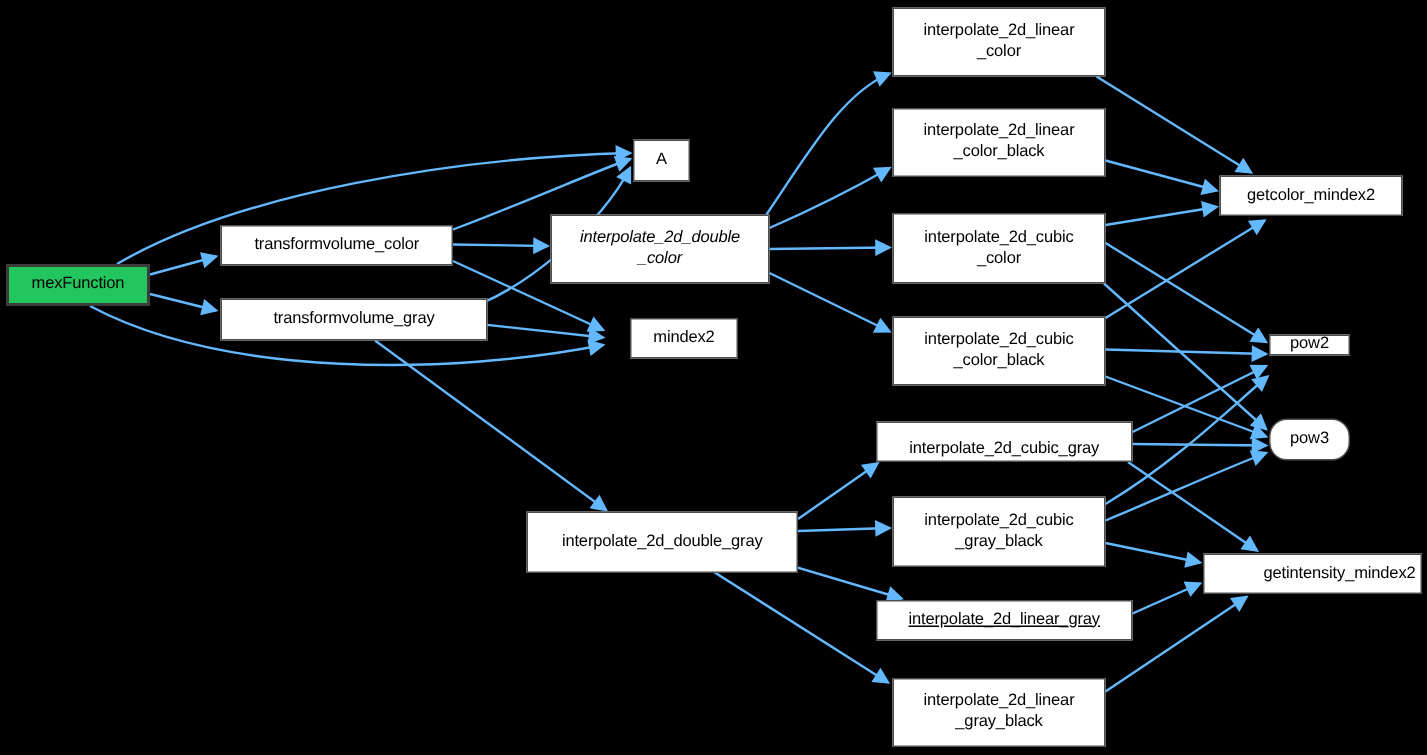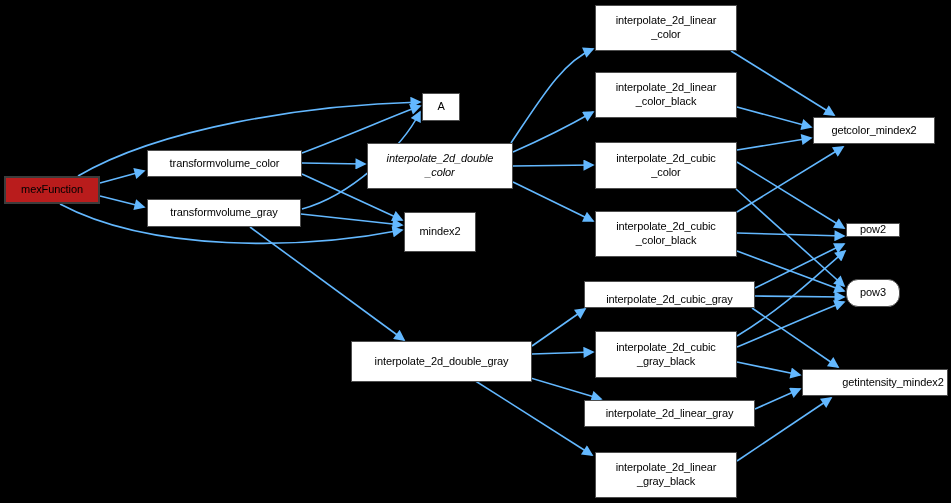--- a/index.html
+++ b/index.html
@@ -22,21 +22,21 @@
     align-items:center;
     justify-content:center;
     font-size:11px;
     line-height:1.25;
     white-space:nowrap;
     text-align:center;
     letter-spacing:-0.1px;
     cursor:pointer;
   }
   .node.focus{
-    background:#b91c1c;
+    background:#22c55e;
     border:2px solid #3c3c3c;
     cursor:default;
   }
   .node .line{display:block;}
 </style>
 </head>
 <body>
 
 <div id="canvas">
   <svg id="edge-layer" width="951" height="503" viewBox="0 0 951 503" xmlns="http://www.w3.org/2000/svg">
@@ -82,31 +82,31 @@
         <path d="M737,461 L831,398" fill="none" stroke="#63B8FF" stroke-width="1.6" marker-end="url(#arrowhead)"></path>
       </g>
   </svg>
   <div id="nodes">
       <div class="node focus" style="left: 4px; top: 176px; width: 96px; height: 28px;">
         <span class="line">mexFunction</span>
       </div>
       <div class="node" style="left: 147px; top: 150px; width: 155px; height: 27px;">
         <span class="line">transformvolume_color</span>
       </div>
-      <div class="node" style="left: 147px; top: 199px; width: 154px; height: 28px;">
+      <div class="node" style="left: 147px; top: 199px; width: 178px; height: 28px;">
         <span class="line">transformvolume_gray</span>
       </div>
       <div class="node" style="left: 422px; top: 93px; width: 38px; height: 28px;">
         <span class="line">A</span>
       </div>
       <div class="node" style="left: 367px; top: 143px; width: 146px; height: 46px; font-style: italic;">
         <span class="line">interpolate_2d_double</span>
         <span class="line">_color</span>
       </div>
-      <div class="node" style="left: 404px; top: 212px; width: 72px; height: 40px; justify-content: center;">
+      <div class="node" style="left: 420px; top: 212px; width: 72px; height: 27px; justify-content: center;">
         <span class="line">mindex2</span>
       </div>
       <div class="node" style="left: 595px; top: 5px; width: 142px; height: 46px;">
         <span class="line">interpolate_2d_linear</span>
         <span class="line">_color</span>
       </div>
       <div class="node" style="left: 595px; top: 72px; width: 142px; height: 46px;">
         <span class="line">interpolate_2d_linear</span>
         <span class="line">_color_black</span>
       </div>
@@ -121,21 +121,21 @@
       <div class="node" style="left: 584px; top: 281px; width: 171px; height: 27px; justify-content: flex-end;">
         <span class="line">interpolate_2d_cubic_gray</span>
       </div>
       <div class="node" style="left: 351px; top: 341px; width: 181px; height: 41px;">
         <span class="line">interpolate_2d_double_gray</span>
       </div>
       <div class="node" style="left: 595px; top: 331px; width: 142px; height: 47px;">
         <span class="line">interpolate_2d_cubic</span>
         <span class="line">_gray_black</span>
       </div>
-      <div class="node" style="left: 584px; top: 400px; width: 171px; height: 27px;">
+      <div class="node" style="left: 584px; top: 400px; width: 171px; height: 27px; text-decoration: underline;">
         <span class="line">interpolate_2d_linear_gray</span>
       </div>
       <div class="node" style="left: 595px; top: 452px; width: 142px; height: 46px;">
         <span class="line">interpolate_2d_linear</span>
         <span class="line">_gray_black</span>
       </div>
       <div class="node" style="left: 813px; top: 117px; width: 122px; height: 27px;">
         <span class="line">getcolor_mindex2</span>
       </div>
       <div class="node" style="left: 846px; top: 223px; width: 54px; height: 14px;">

